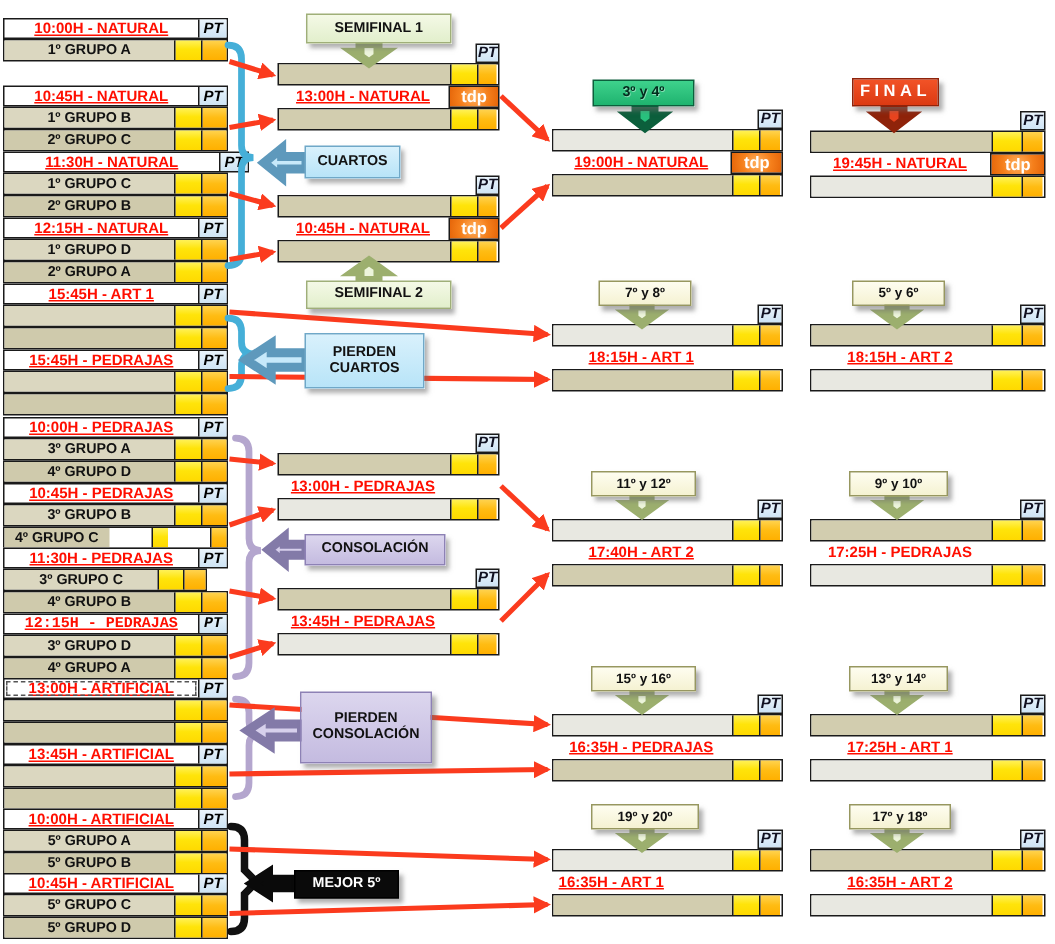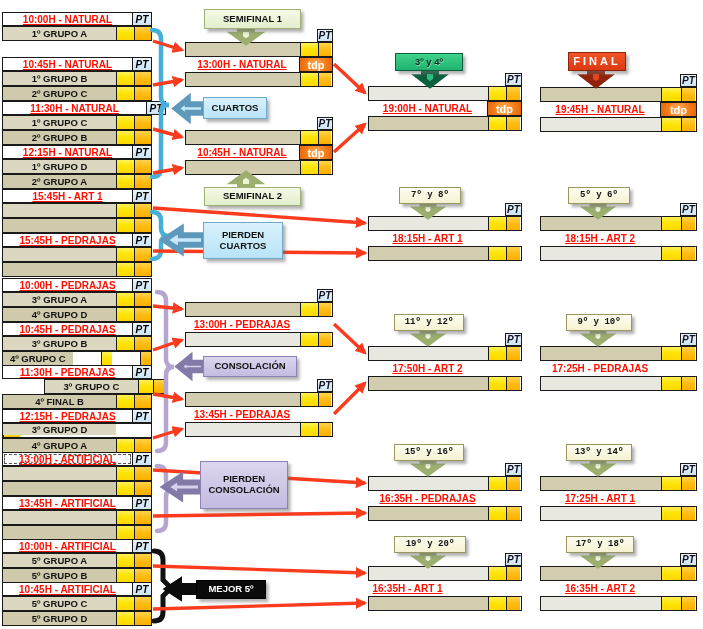--- a/index.html
+++ b/index.html
@@ -28,21 +28,21 @@
        background:radial-gradient(circle at 50% 50%,#FFB160 0%,#F57F1B 55%,#E56509 100%);
        color:#fff;font-weight:bold;font-size:11px;
        display:flex;align-items:center;justify-content:center;z-index:4;}
   .mtime{position:absolute;display:flex;align-items:center;justify-content:center;
          font-size:10px;font-weight:bold;color:#FF0E00;white-space:nowrap;z-index:3;}
   
   .lbl{position:absolute;z-index:10;display:flex;flex-direction:column;align-items:center;
        justify-content:center;font-weight:bold;font-size:9.5px;color:#111;text-align:center;
        box-shadow:2.5px 3px 3px rgba(110,110,110,.55);line-height:1.15;white-space:nowrap;box-sizing:border-box;}
   .lbl-greencream{background:linear-gradient(180deg,#F4F9E6,#E2EFCC);border:1px solid #9FAF78;}
-  .lbl-cream{background:linear-gradient(180deg,#FEFDF0,#F5F2D2);border:1px solid #97975F;font-size:9px;font-family:Liberation Mono, monospace;}
+  .lbl-cream{background:linear-gradient(180deg,#FEFDF0,#F5F2D2);border:1px solid #97975F;font-size:9px;}
   .lbl-blue{background:linear-gradient(180deg,#D9F1FC,#B8E4F8);border:1px solid #6FA8C8;}
   .lbl-purple{background:linear-gradient(180deg,#DCD6EE,#C4BBE0);border:1px solid #8D81B5;}
   .lbl-green{background:linear-gradient(180deg,#3ED28C,#1FB36F);border:1.5px solid #0C5F3C;
              color:#022A1C;text-shadow:.5px .5px 0 rgba(255,255,255,.45);}
   .lbl-red{background:linear-gradient(180deg,#F25327,#DC3A12);border:1.5px solid #8F230A;
            color:#fff;letter-spacing:3px;font-size:11px;}
   .lbl-black{background:#0a0a0a;border:1px solid #000;color:#fff;}
   .arrowglyph{position:absolute;z-index:9;}
   svg#overlay{position:absolute;left:0;top:0;z-index:5;pointer-events:none;}
 </style>
@@ -184,35 +184,35 @@
     </div>
     <div class="row" style="left: 2px; top: 351px; width: 150px; height: 15px; position: absolute; gap: 28px;">
       <div class="cell tcell bg-tanB" style="width: 113px;">4º GRUPO C</div>
       <div class="cell cell-y" style="width: 18px;"></div>
       <div class="cell cell-o" style="width: 17px;"></div>
     </div>
     <div class="row bg-white" style="left: 2px; top: 365px; width: 150px; height: 14px; position: absolute;">
       <div class="cell timecell und" style="flex: 1 1 0%;">11:30H - PEDRAJAS</div>
       <div class="cell" style="width: 19px; background: linear-gradient(rgb(234, 244, 252), rgb(207, 228, 244)); font-style: italic; font-weight: bold; font-size: 10px; display: flex; align-items: center; justify-content: center;">PT</div>
     </div>
-    <div class="row" style="left: 2px; top: 379px; width: 124px; height: 15px; position: absolute; margin-left: 42px;">
+    <div class="row" style="left: 2px; top: 379px; width: 136px; height: 15px; position: absolute;">
       <div class="cell tcell bg-tanA" style="width: 113px;">3º GRUPO C</div>
       <div class="cell cell-y" style="width: 18px;"></div>
       <div class="cell cell-o" style="width: 17px;"></div>
     </div>
     <div class="row" style="left: 2px; top: 394px; width: 150px; height: 15px; position: absolute;">
-      <div class="cell tcell bg-tanB" style="width: 113px;">4º FINAL B</div>
-      <div class="cell cell-y" style="width: 18px;"></div>
-      <div class="cell cell-o" style="width: 17px;"></div>
-    </div>
-    <div class="row bg-white" style="left: 2px; top: 409px; width: 150px; height: 14px; position: absolute;">
+      <div class="cell tcell bg-tanB" style="width: 113px;">4º GRUPO B</div>
+      <div class="cell cell-y" style="width: 18px;"></div>
+      <div class="cell cell-o" style="width: 17px;"></div>
+    </div>
+    <div class="row bg-white" style="left: 2px; top: 409px; width: 150px; height: 14px; position: absolute; font-family: Liberation Mono, monospace;">
       <div class="cell timecell und" style="flex: 1 1 0%;">12:15H - PEDRAJAS</div>
       <div class="cell" style="width: 19px; background: linear-gradient(rgb(234, 244, 252), rgb(207, 228, 244)); font-style: italic; font-weight: bold; font-size: 10px; display: flex; align-items: center; justify-content: center;">PT</div>
     </div>
-    <div class="row" style="left: 2px; top: 423px; width: 150px; height: 15px; position: absolute; flex-direction: column;">
+    <div class="row" style="left: 2px; top: 423px; width: 150px; height: 15px; position: absolute;">
       <div class="cell tcell bg-tanA" style="width: 113px;">3º GRUPO D</div>
       <div class="cell cell-y" style="width: 18px;"></div>
       <div class="cell cell-o" style="width: 17px;"></div>
     </div>
     <div class="row" style="left: 2px; top: 438px; width: 150px; height: 15px; position: absolute;">
       <div class="cell tcell bg-tanB" style="width: 113px;">4º GRUPO A</div>
       <div class="cell cell-y" style="width: 18px;"></div>
       <div class="cell cell-o" style="width: 17px;"></div>
     </div>
     <div class="row bg-white" style="left: 2px; top: 452px; width: 150px; height: 14px; position: absolute;">
@@ -375,21 +375,21 @@
     <div class="row" style="left: 368px; top: 346px; width: 154px; height: 15px; position: absolute;">
       <div class="cell tcell bg-light" style="width: 119px;"></div>
       <div class="cell cell-y" style="width: 18px;"></div>
       <div class="cell cell-o" style="width: 14px;"></div>
     </div>
     <div class="row" style="left: 368px; top: 376px; width: 154px; height: 15px; position: absolute;">
       <div class="cell tcell bg-tan" style="width: 119px;"></div>
       <div class="cell cell-y" style="width: 18px;"></div>
       <div class="cell cell-o" style="width: 14px;"></div>
     </div>
-    <div class="mtime und" style="left: 368px; top: 361px; width: 119px; height: 15px; position: absolute;">17:50H - ART 2</div>
+    <div class="mtime und" style="left: 368px; top: 361px; width: 119px; height: 15px; position: absolute;">17:40H - ART 2</div>
     <div class="pt" style="left: 680px; top: 333px; width: 17px; height: 13px; position: absolute;">PT</div>
     <div class="row" style="left: 540px; top: 346px; width: 157px; height: 15px; position: absolute;">
       <div class="cell tcell bg-tan" style="width: 120px;"></div>
       <div class="cell cell-y" style="width: 20px;"></div>
       <div class="cell cell-o" style="width: 14px;"></div>
     </div>
     <div class="row" style="left: 540px; top: 376px; width: 157px; height: 15px; position: absolute;">
       <div class="cell tcell bg-light" style="width: 120px;"></div>
       <div class="cell cell-y" style="width: 20px;"></div>
       <div class="cell cell-o" style="width: 14px;"></div>

